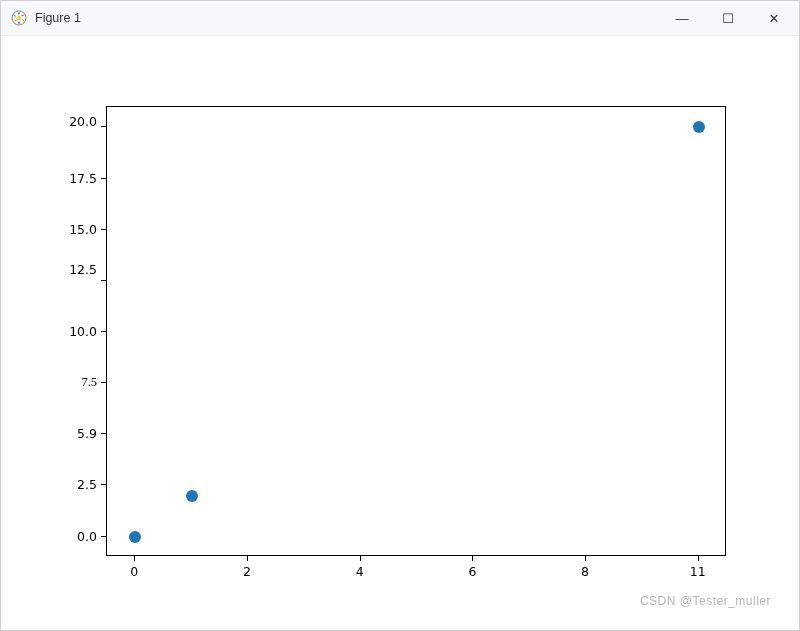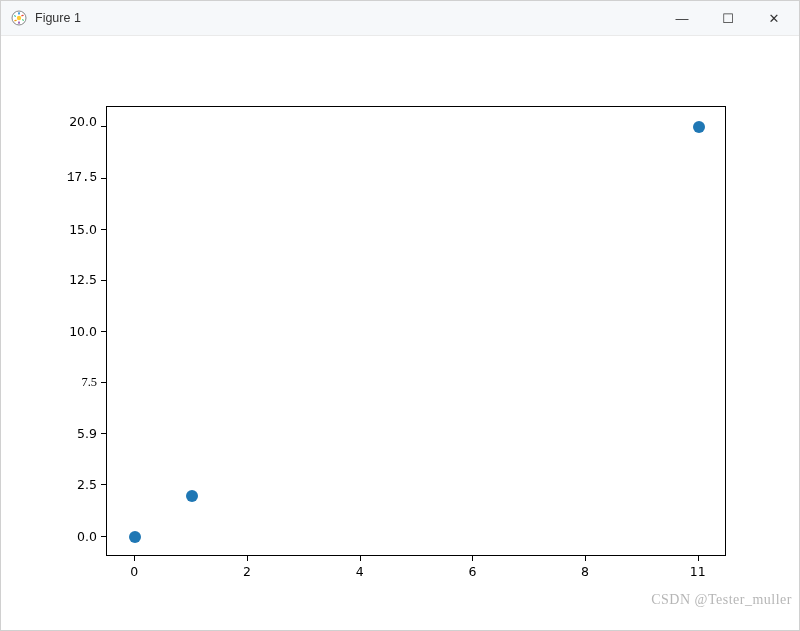--- a/index.html
+++ b/index.html
@@ -99,25 +99,25 @@
   .point {
     position: absolute;
     width: 12px; height: 12px;
     margin-left: -6px; margin-top: -6px;
     border-radius: 50%;
     background: #1f77b4;
   }
 
   .watermark {
     position: absolute;
-    right: 7px;
+    right: 28px;
     bottom: 22px;
-    font-size: 14px;
+    font-size: 12px;
     color: rgba(120,120,120,0.55);
-    font-family: Liberation Serif, serif;
+    font-family: Liberation Sans, sans-serif;
     letter-spacing: 0.5px;
   }
 </style>
 </head>
 <body>
 
 <div class="window">
 
   <div class="titlebar">
     <span class="app-icon">
@@ -153,23 +153,23 @@
         <div class="point" style="left: 84.5455px; top: 388.636px; background: rgb(31, 119, 180);"></div>
         <div class="point" style="left: 591.818px; top: 20.4545px; background: rgb(31, 119, 180);"></div>
       </div>
 
     <div class="y-axis-labels">
         <div class="tick-y" style="top: 429.545px;">0.0</div>
         <div class="tick-y" style="top: 378.409px;">2.5</div>
         <div class="tick-y" style="top: 327.273px;">5.9</div>
         <div class="tick-y" style="top: 276.136px; font-family: Liberation Serif, serif;">7.5</div>
         <div class="tick-y" style="top: 225px;">10.0</div>
-        <div class="tick-y" style="top: 173px;">12.5</div>
+        <div class="tick-y" style="top: 163px;">12.5</div>
         <div class="tick-y" style="top: 122.727px;">15.0</div>
-        <div class="tick-y" style="top: 71.5909px; font-family: Liberation Mono, monospace;">17.5</div>
+        <div class="tick-y" style="top: 71.5909px;">17.5</div>
         <div class="tick-y" style="top: 15px;">20.0</div>
       </div>
     <div class="x-axis-labels">
         <div class="tick-x" style="left: 28.1818px;">0</div>
         <div class="tick-x" style="left: 140.909px;">2</div>
         <div class="tick-x" style="left: 253.636px;">4</div>
         <div class="tick-x" style="left: 366.364px;">6</div>
         <div class="tick-x" style="left: 479.091px;">8</div>
         <div class="tick-x" style="left: 591.818px;">11</div>
       </div>

